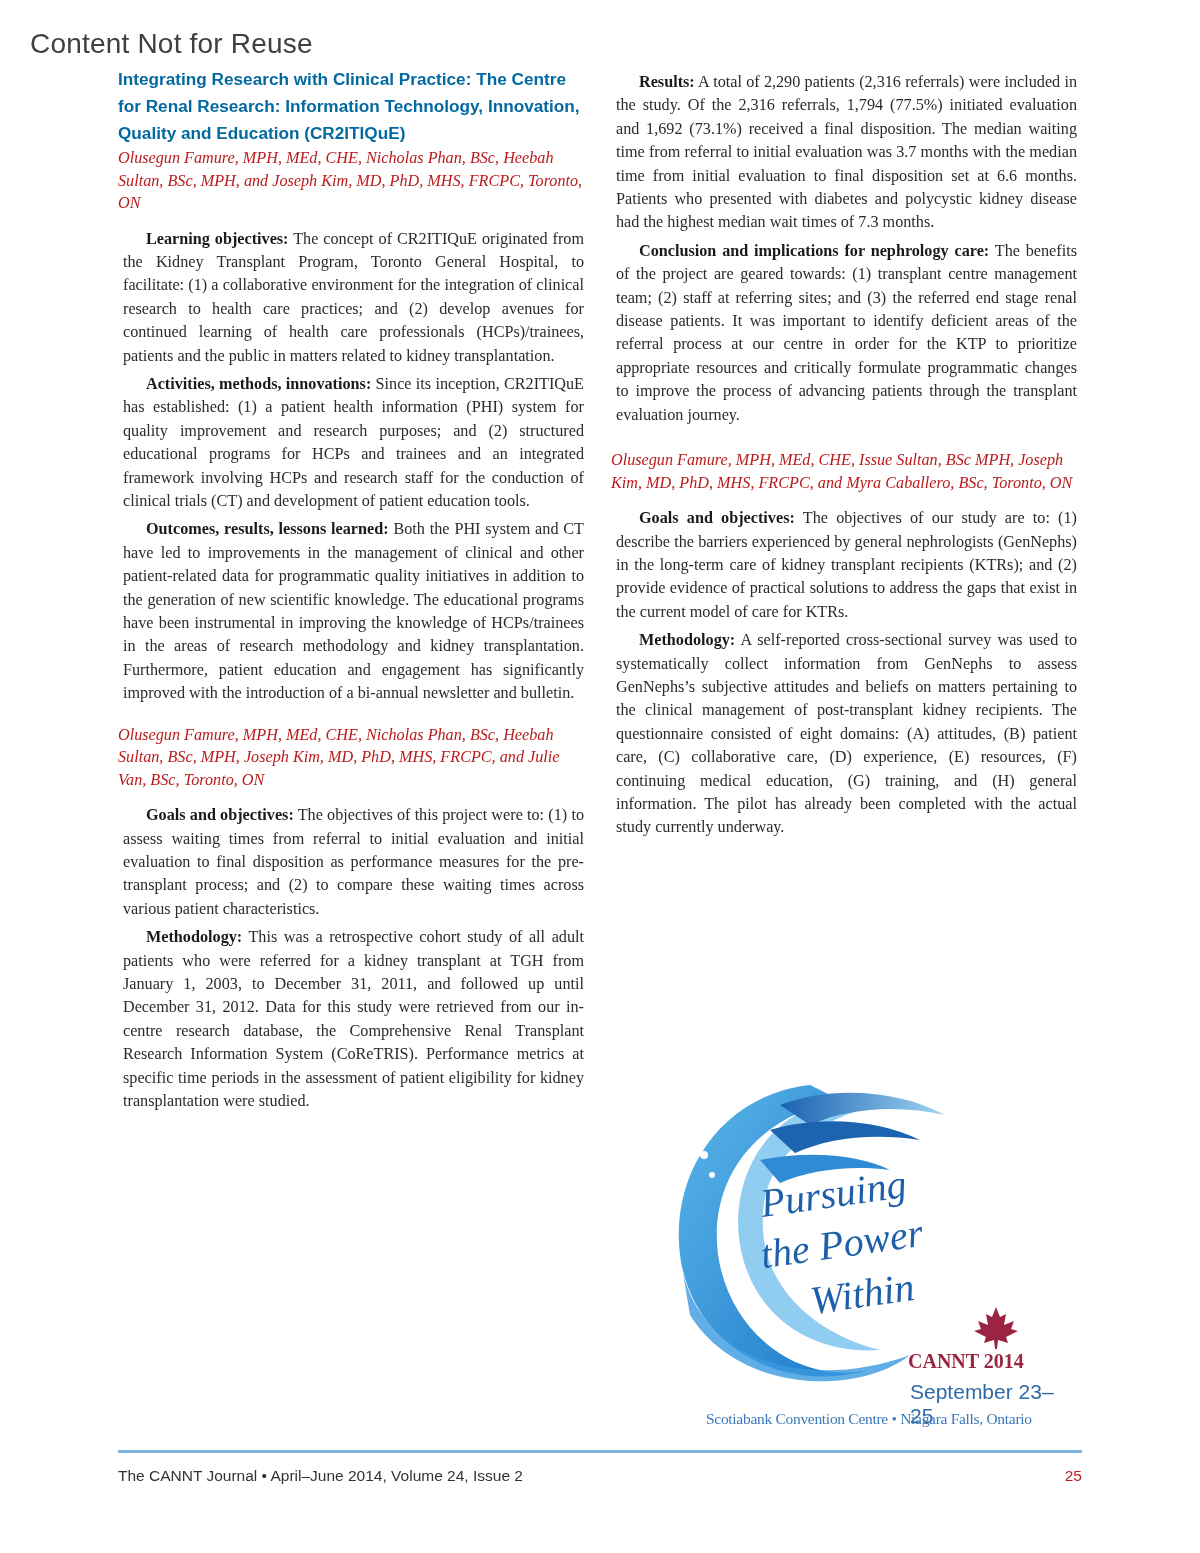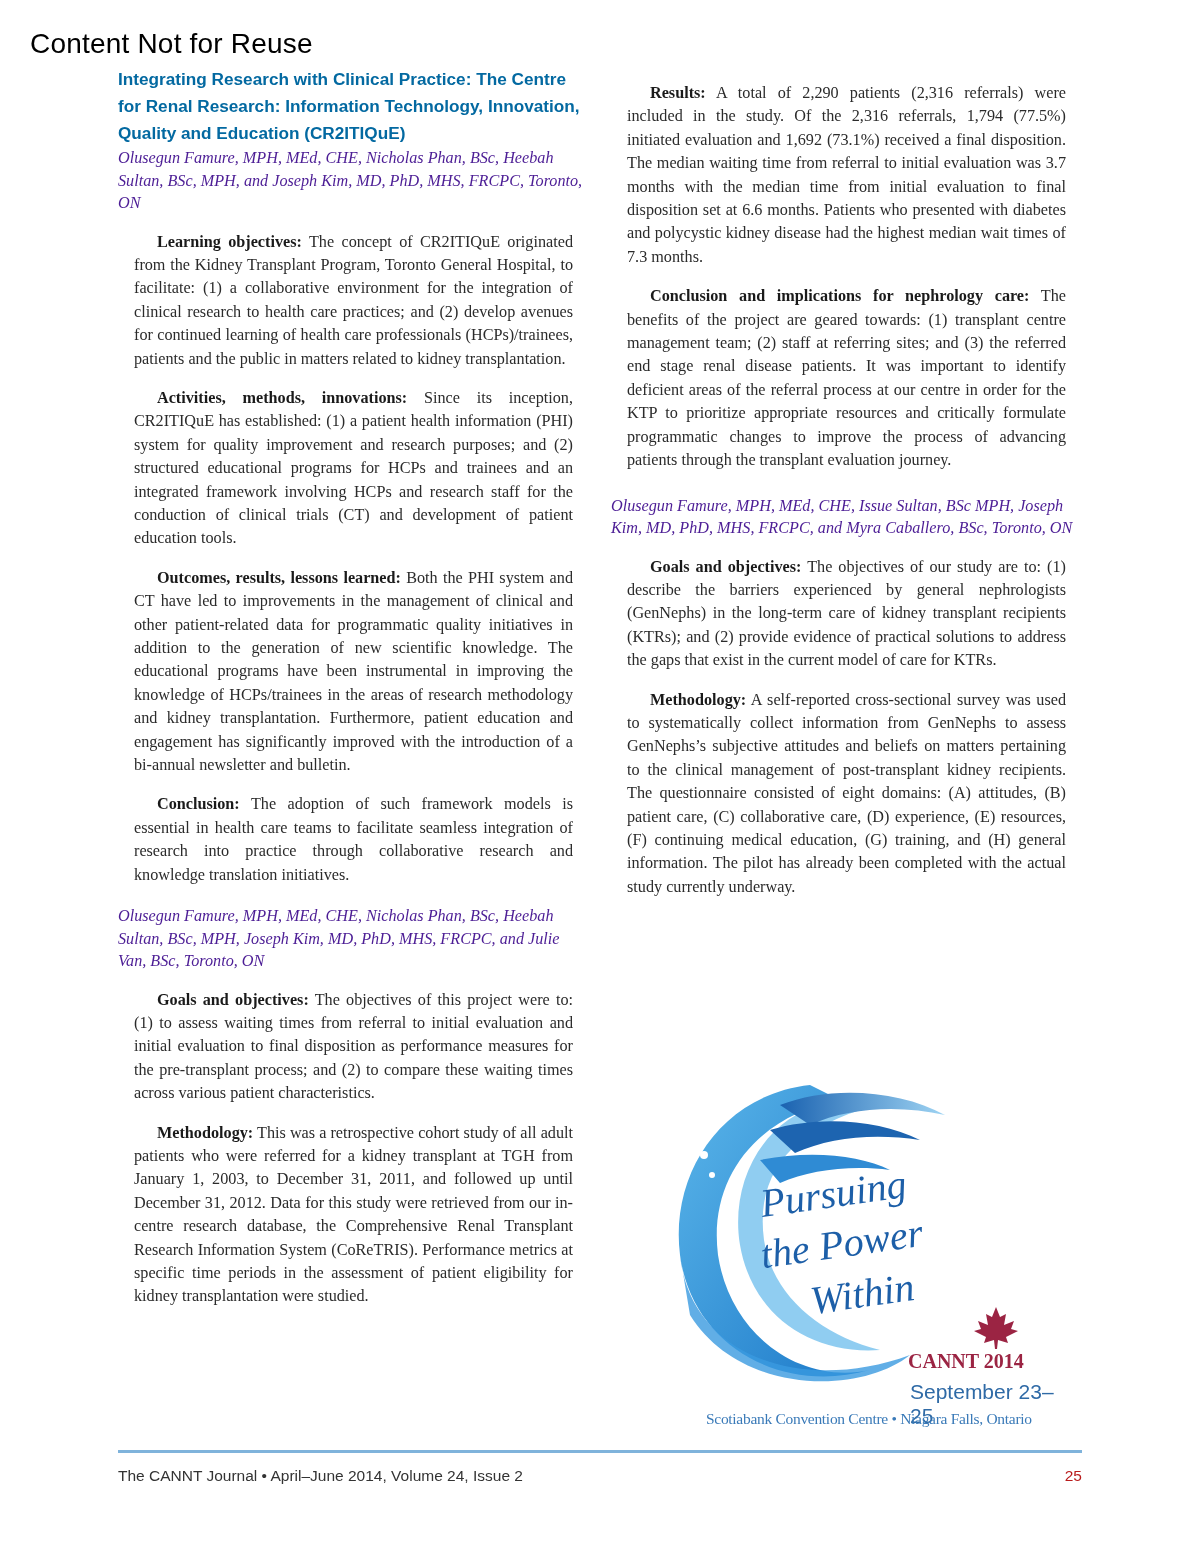--- a/index.html
+++ b/index.html
@@ -1,23 +1,23 @@
 <!DOCTYPE html>
 <html><head>
 <meta charset="utf-8">
 <style>
   html, body { margin: 0; padding: 0; background: #ffffff; }
   body { width: 1200px; height: 1553px; position: relative; overflow: hidden; font-family: "Liberation Serif", serif; color: #2b2b2b; }
-  .watermark { position: absolute; left: 30px; top: 28px; font-family: "Liberation Sans", sans-serif; font-size: 28px; color: #000000; letter-spacing: 0.2px; }
+  .watermark { position: absolute; left: 30px; top: 28px; font-family: "Liberation Sans", sans-serif; font-size: 28px; color: #404040; letter-spacing: 0.2px; }
   .col { position: absolute; top: 66px; width: 471px; }
   .col-left { left: 118px; }
   .col-right { left: 611px; }
   .heading { font-family: "Liberation Sans", sans-serif; font-weight: bold; color: #0369a1; font-size: 17.2px; line-height: 27px; margin: 0; }
-  .authors { font-style: italic; font-size: 16.2px; line-height: 22.5px; color: #4c1d95; margin: 0 0 13px 0; }
-  .para { font-size: 16.2px; line-height: 23.4px; text-align: justify; text-indent: 23px; margin: 16px; hyphens: auto; }
+  .authors { font-style: italic; font-size: 16.2px; line-height: 22.5px; color: #b91c1c; margin: 0 0 13px 0; }
+  .para { font-size: 16.2px; line-height: 23.4px; text-align: justify; text-indent: 23px; margin: 5px; hyphens: auto; }
   .para .lbl { font-weight: bold; color: #1a1a1a; }
   .article { margin-bottom: 18px; }
   .logo { position: absolute; left: 660px; top: 1065px; width: 410px; height: 370px; }
   .logo-text { position: absolute; font-family: "Liberation Serif", serif; }
   .tag1 { left: 100px; top: 105px; font-style: italic; font-size: 40px; color: #1d5fa8; transform: rotate(-8deg); }
   .tag2 { left: 100px; top: 155px; font-style: italic; font-size: 40px; color: #1d5fa8; transform: rotate(-8deg); }
   .tag3 { left: 150px; top: 205px; font-style: italic; font-size: 40px; color: #1d5fa8; transform: rotate(-8deg); }
   .cannt { position: absolute; left: 248px; top: 285px; font-family: "Liberation Serif", serif; font-size: 20px; font-weight: bold; color: #9b2443; }
   .dates { position: absolute; left: 250px; top: 315px; font-family: "Liberation Sans", sans-serif; font-size: 21px; color: #2f6aa6; }
   .venue { position: absolute; left: 46px; top: 345px; font-family: Liberation Serif, serif; font-size: 15.5px; color: #3a7ab8; letter-spacing: -0.3px; }
@@ -31,21 +31,20 @@
 
 <div class="watermark">Content Not for Reuse</div>
 
 <div class="col col-left">
   <div class="article">
     <h2 class="heading">Integrating Research with Clinical Practice: The Centre for Renal Research: Information Technology, Innovation, Quality and Education (CR2ITIQuE)</h2>
     <p class="authors">Olusegun Famure, MPH, MEd, CHE, Nicholas Phan, BSc, Heebah Sultan, BSc, MPH, and Joseph Kim, MD, PhD, MHS, FRCPC, Toronto, ON</p>
     <p class="para"><span class="lbl">Learning objectives:</span><span> The concept of CR2ITIQuE originated from the Kidney Transplant Program, Toronto General Hospital, to facilitate: (1) a collaborative environment for the integration of clinical research to health care practices; and (2) develop avenues for continued learning of health care professionals (HCPs)/trainees, patients and the public in matters related to kidney transplantation.</span></p>
     <p class="para"><span class="lbl">Activities, methods, innovations:</span><span> Since its inception, CR2ITIQuE has established: (1) a patient health information (PHI) system for quality improvement and research purposes; and (2) structured educational programs for HCPs and trainees and an integrated framework involving HCPs and research staff for the conduction of clinical trials (CT) and development of patient education tools.</span></p>
     <p class="para"><span class="lbl">Outcomes, results, lessons learned:</span><span> Both the PHI system and CT have led to improvements in the management of clinical and other patient-related data for programmatic quality initiatives in addition to the generation of new scientific knowledge. The educational programs have been instrumental in improving the knowledge of HCPs/trainees in the areas of research methodology and kidney transplantation. Furthermore, patient education and engagement has significantly improved with the introduction of a bi-annual newsletter and bulletin.</span></p>
-    <p class="para"><span class="lbl">Conclusion:</span><span> The adoption of such framework models is essential in health care teams to facilitate seamless integration of research into practice through collaborative research and knowledge translation initiatives.</span></p>
   </div>
 
   <div class="article">
     <p class="authors">Olusegun Famure, MPH, MEd, CHE, Nicholas Phan, BSc, Heebah Sultan, BSc, MPH, Joseph Kim, MD, PhD, MHS, FRCPC, and Julie Van, BSc, Toronto, ON</p>
     <p class="para"><span class="lbl">Goals and objectives:</span><span> The objectives of this project were to: (1) to assess waiting times from referral to initial evaluation and initial evaluation to final disposition as performance measures for the pre-transplant process; and (2) to compare these waiting times across various patient characteristics.</span></p>
     <p class="para"><span class="lbl">Methodology:</span><span> This was a retrospective cohort study of all adult patients who were referred for a kidney transplant at TGH from January 1, 2003, to December 31, 2011, and followed up until December 31, 2012. Data for this study were retrieved from our in-centre research database, the Comprehensive Renal Transplant Research Information System (CoReTRIS). Performance metrics at specific time periods in the assessment of patient eligibility for kidney transplantation were studied.</span></p>
   </div>
 </div>
 
 <div class="col col-right">

